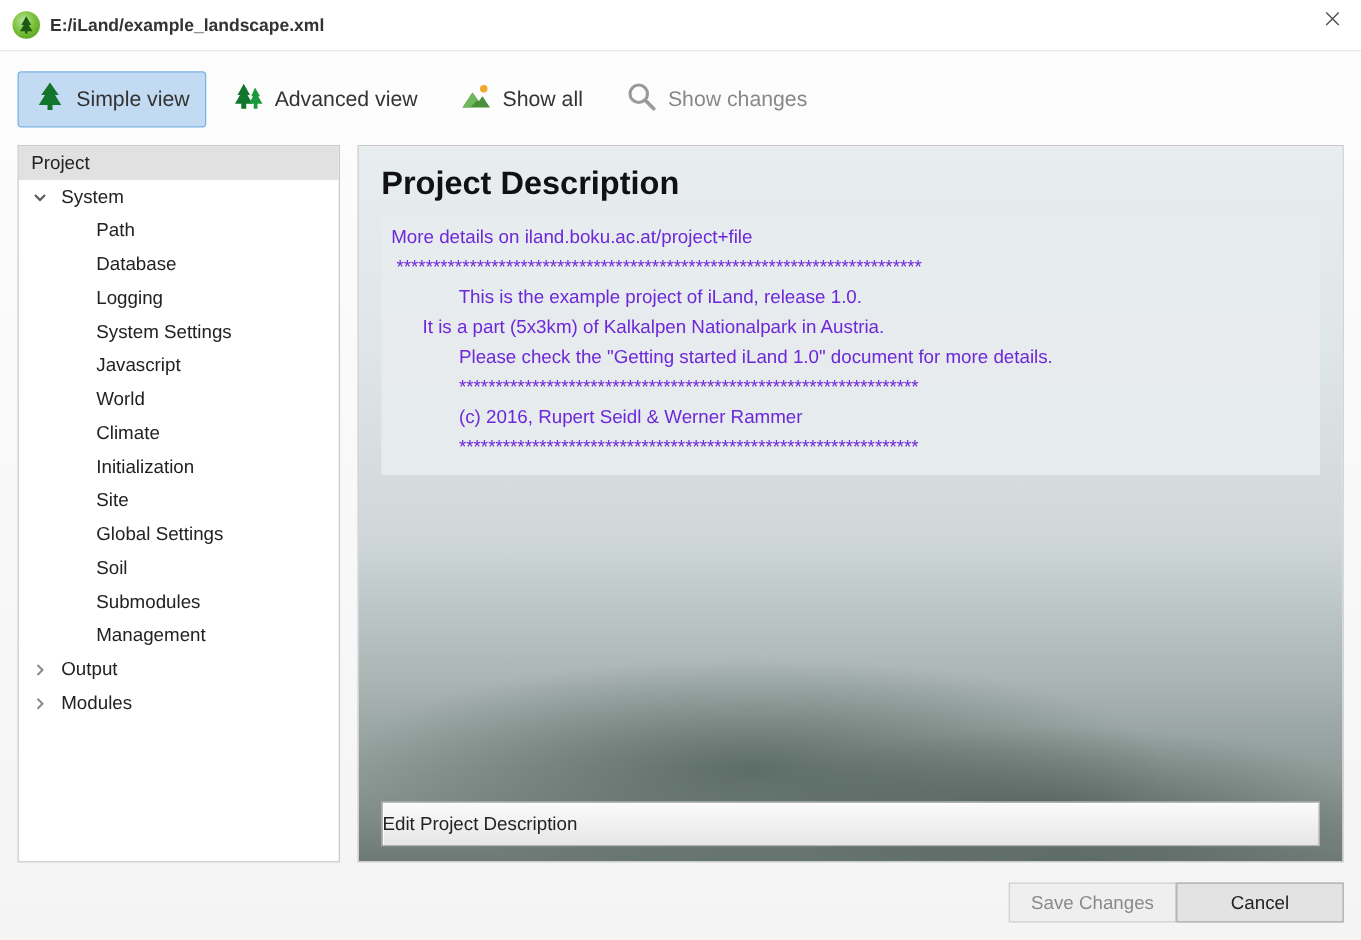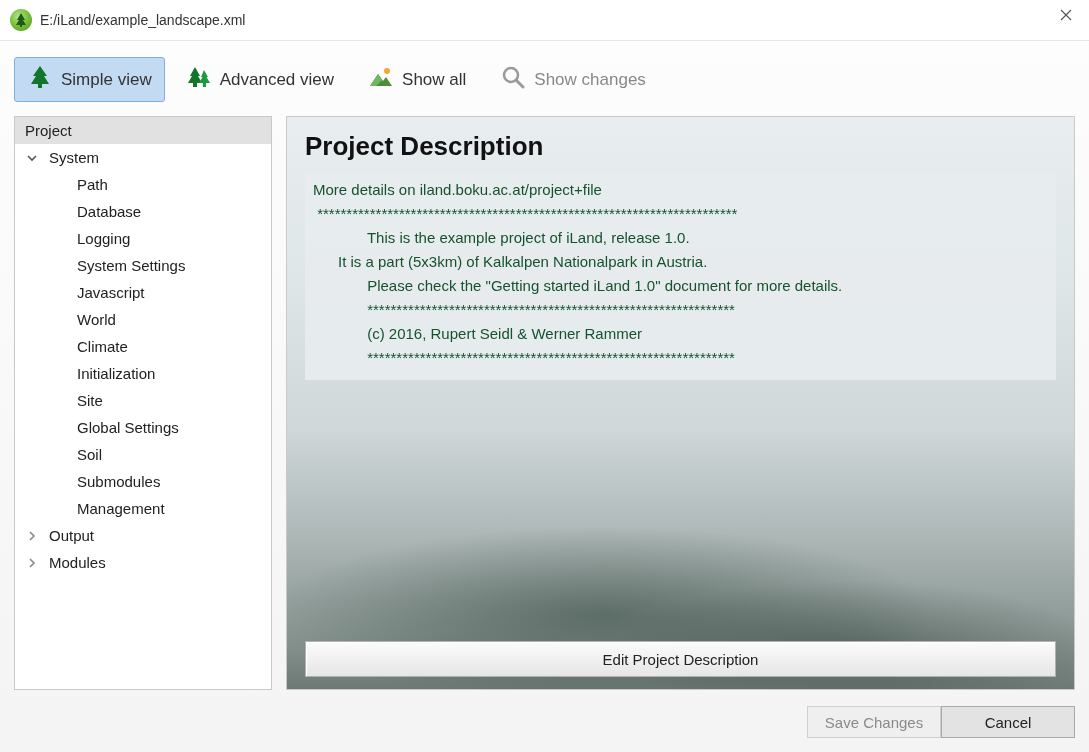--- a/index.html
+++ b/index.html
@@ -35,20 +35,21 @@
     background: radial-gradient(circle at 40% 35%, #b5e49b 0%, #7cc23a 45%, #499317 100%);
     display: flex;
     align-items: center;
     justify-content: center;
     margin-right: 8px;
   }
   .titlebar .app-icon svg { width: 12px; height: 14px; }
   .titlebar .title-text {
     font-size: 14px;
     color: #333;
+    font-weight: bold;
   }
   .titlebar .close {
     position: absolute;
     right: 0px;
     top: 0px;
     width: 46px;
     height: 30px;
     display: flex;
     align-items: center;
     justify-content: center;
@@ -167,39 +168,38 @@
   .detail-title {
     font-size: 26px;
     font-weight: 700;
     margin: 0 0 10px 0;
     color: #111;
   }
   .desc-box {
     background: rgba(231,236,238,0.92);
     padding: 6px 8px 10px 8px;
     font-size: 15px;
-    color: #14532d;
+    color: #6d28d9;
     line-height: 1.6;
   }
   .desc-box .intro { margin-bottom: 0px;}
   .desc-box .stars, .desc-box .bodyline {
     white-space: pre;
     font-family: "Segoe UI", Arial, sans-serif;
   }
 
   .spacer { flex: 1; }
 
   .edit-btn {
     height: 34px;
     border: 1px solid #b1b1b1;
     background: linear-gradient(to bottom, #fbfbfb 0%, #e6e6e6 100%);
     box-shadow: inset 1px 1px 0 #fff;
     display: flex;
     align-items: center;
-    justify-content: center;
     font-size: 15px;
     cursor: pointer;
   }
 
   
   .footer {
     display: flex;
     justify-content: flex-end;
     gap: 0;
     padding: 6px 14px 14px 14px;

